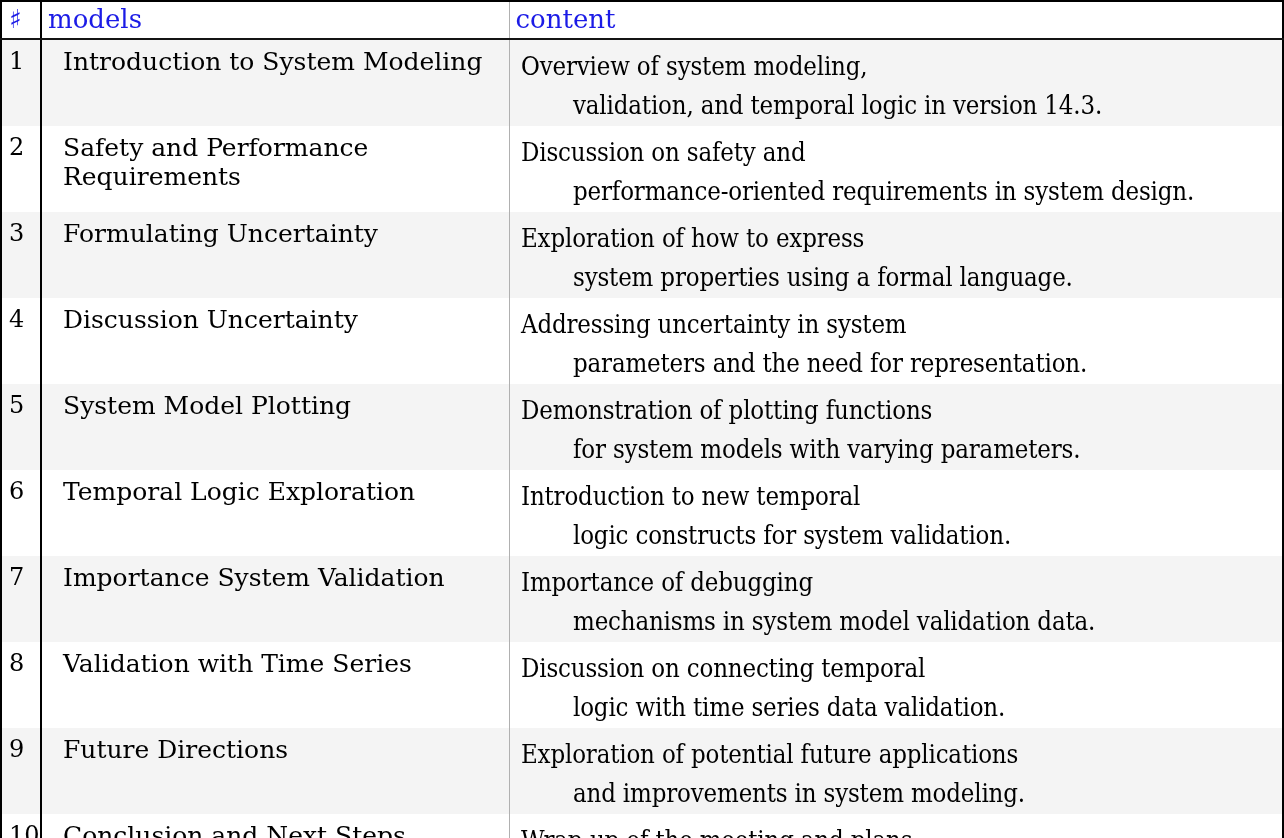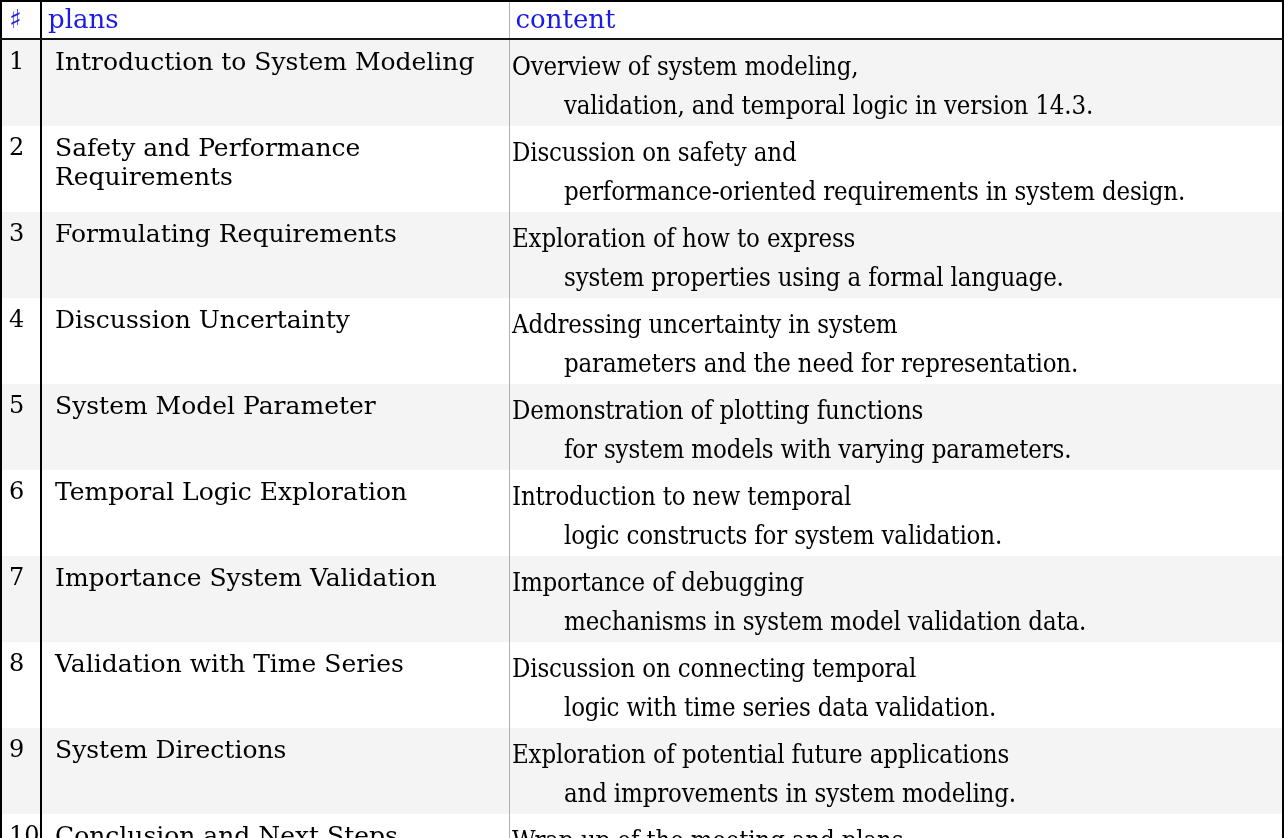--- a/index.html
+++ b/index.html
@@ -51,23 +51,23 @@
   }
   tbody tr { height: 79px; }
   tbody tr:nth-child(odd) { background: var(--stripe); }
   tbody td {
     vertical-align: top;
     padding-top: 7px;
     font-size: 25px;
     line-height: 29px;
   }
   td.c-num { font-size: 24px; }
-  td.c-theme { padding-left: 13px; margin-top: 20px; }
+  td.c-theme { padding-left: 21px; margin-top: 20px; }
   td.c-content {
-    padding-left: 2px;
+    padding-left: 11px;
     font-size: 26px;
   }
   .cline { line-height: 39px; white-space: nowrap; }
   .cline.indent { padding-left: 52px; }
   .cond {
     display: inline-block;
     transform: scaleX(0.885);
     transform-origin: 0 50%;
     letter-spacing: -0.2px;
   }
@@ -77,21 +77,21 @@
 
 <table class="agenda">
   <colgroup>
     <col class="w-num">
     <col class="w-theme">
     <col class="w-content">
   </colgroup>
   <thead>
     <tr>
       <th class="c-num">♯</th>
-      <th class="c-theme">plans</th>
+      <th class="c-theme">models</th>
       <th class="c-content">content</th>
     </tr>
   </thead>
   <tbody id="tbody">
   <tr>
     <td class="c-num">1</td>
     <td class="c-theme">Introduction to System Modeling</td>
     <td class="c-content">
       <div class="cline"><span class="cond">Overview of system modeling,</span></div>
       <div class="cline indent"><span class="cond">validation, and temporal logic in version 14.3.</span></div>
@@ -102,39 +102,39 @@
     <td class="c-num">2</td>
     <td class="c-theme">Safety and Performance Requirements</td>
     <td class="c-content">
       <div class="cline"><span class="cond">Discussion on safety and</span></div>
       <div class="cline indent"><span class="cond">performance-oriented requirements in system design.</span></div>
     </td>
   </tr>
 
   <tr>
     <td class="c-num">3</td>
-    <td class="c-theme">Formulating Requirements</td>
+    <td class="c-theme">Formulating Uncertainty</td>
     <td class="c-content">
       <div class="cline"><span class="cond">Exploration of how to express</span></div>
       <div class="cline indent"><span class="cond">system properties using a formal language.</span></div>
     </td>
   </tr>
 
   <tr>
     <td class="c-num">4</td>
     <td class="c-theme">Discussion Uncertainty</td>
     <td class="c-content">
       <div class="cline"><span class="cond">Addressing uncertainty in system</span></div>
       <div class="cline indent"><span class="cond">parameters and the need for representation.</span></div>
     </td>
   </tr>
 
   <tr>
     <td class="c-num">5</td>
-    <td class="c-theme">System Model Parameter</td>
+    <td class="c-theme">System Model Plotting</td>
     <td class="c-content">
       <div class="cline"><span class="cond">Demonstration of plotting functions</span></div>
       <div class="cline indent"><span class="cond">for system models with varying parameters.</span></div>
     </td>
   </tr>
 
   <tr>
     <td class="c-num">6</td>
     <td class="c-theme">Temporal Logic Exploration</td>
     <td class="c-content">
@@ -156,21 +156,21 @@
     <td class="c-num">8</td>
     <td class="c-theme">Validation with Time Series</td>
     <td class="c-content">
       <div class="cline"><span class="cond">Discussion on connecting temporal</span></div>
       <div class="cline indent"><span class="cond">logic with time series data validation.</span></div>
     </td>
   </tr>
 
   <tr>
     <td class="c-num">9</td>
-    <td class="c-theme">System Directions</td>
+    <td class="c-theme">Future Directions</td>
     <td class="c-content">
       <div class="cline"><span class="cond">Exploration of potential future applications</span></div>
       <div class="cline indent"><span class="cond">and improvements in system modeling.</span></div>
     </td>
   </tr>
 
   <tr>
     <td class="c-num">10</td>
     <td class="c-theme">Conclusion and Next Steps</td>
     <td class="c-content">

